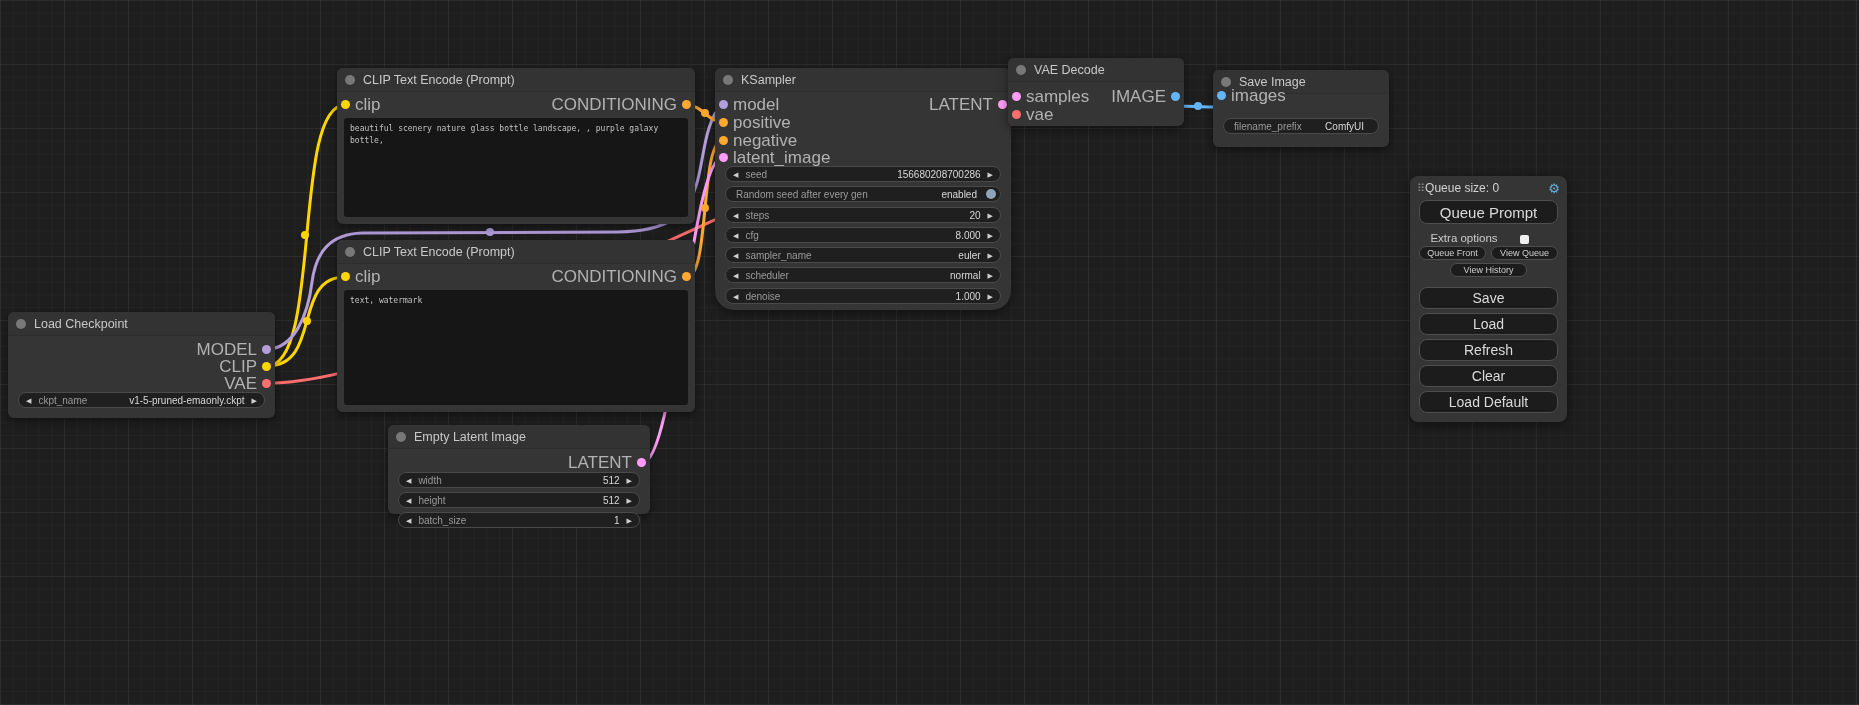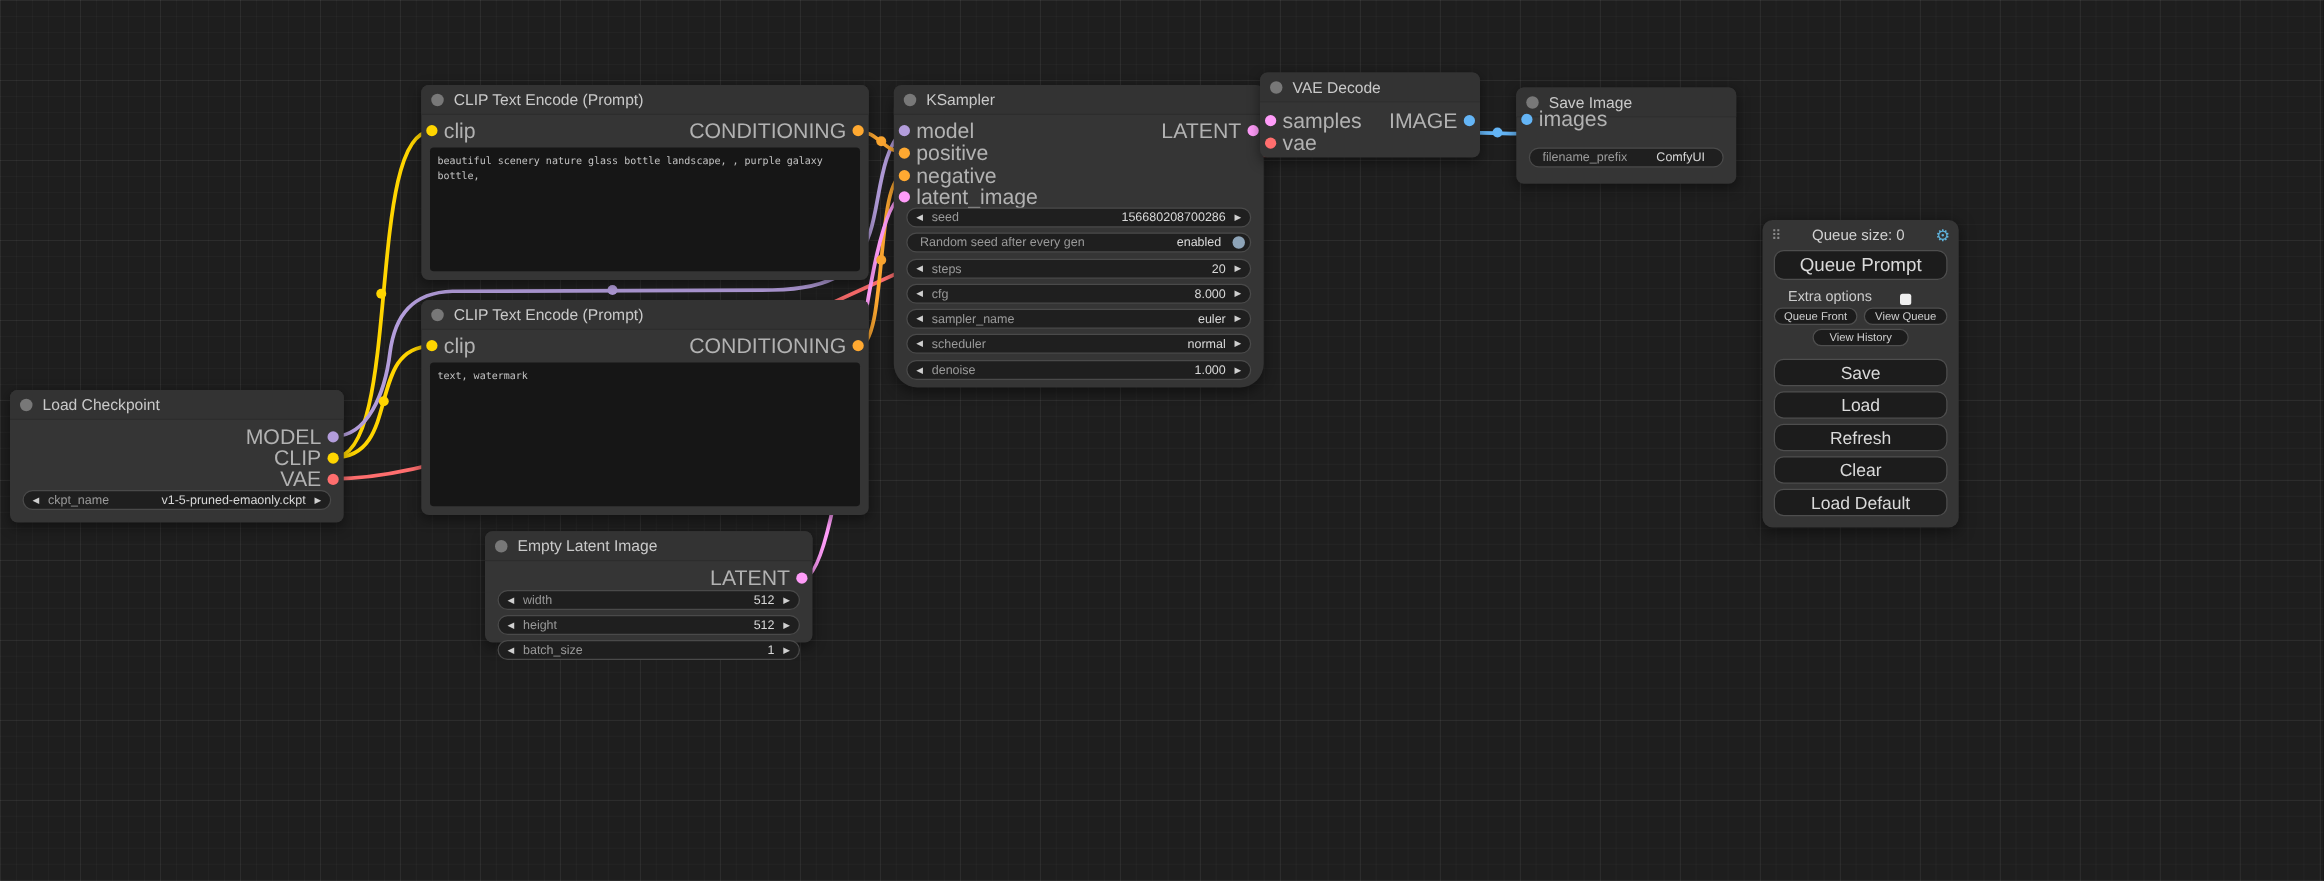--- a/index.html
+++ b/index.html
@@ -47,21 +47,21 @@
     border-radius:3px;color:#c3c3c3;font-family:"DejaVu Sans Mono",monospace;
     font-size:8px;line-height:1.5;padding:5px 6px;white-space:pre-wrap;overflow:hidden;
     box-sizing:border-box;
   }
   .menu{
     position:absolute;left:1410px;top:176px;width:157px;height:246px;background:#353535;
     border-radius:8px;box-shadow:0 3px 12px rgba(0,0,0,.5);z-index:3;
   }
   .mhead{position:absolute;top:4px;left:7px;right:7px;height:16px;display:flex;align-items:center;color:#d2d2d2;font-size:12px;}
   .mdrag{color:#8a8a8a;font-size:11px;flex:0 0 auto;cursor:grab;}
-  .mqueue{flex:1;text-align:center;}
+  .mqueue{flex:1;text-align:left;}
   .mgear{color:#5fb2da;font-size:13px;flex:0 0 auto;cursor:pointer;}
   .mbtn{
     position:absolute;left:9px;right:9px;height:22px;background:#1c1c1c;
     border:1px solid #4e4e4e;border-radius:8px;color:#dadada;font-size:14px;
     display:flex;align-items:center;justify-content:center;cursor:pointer;box-sizing:border-box;
   }
   .sbtn{
     position:absolute;height:14px;background:#1c1c1c;border:1px solid #4e4e4e;
     border-radius:7px;color:#cfcfcf;font-size:9px;display:flex;align-items:center;
     justify-content:center;cursor:pointer;box-sizing:border-box;

